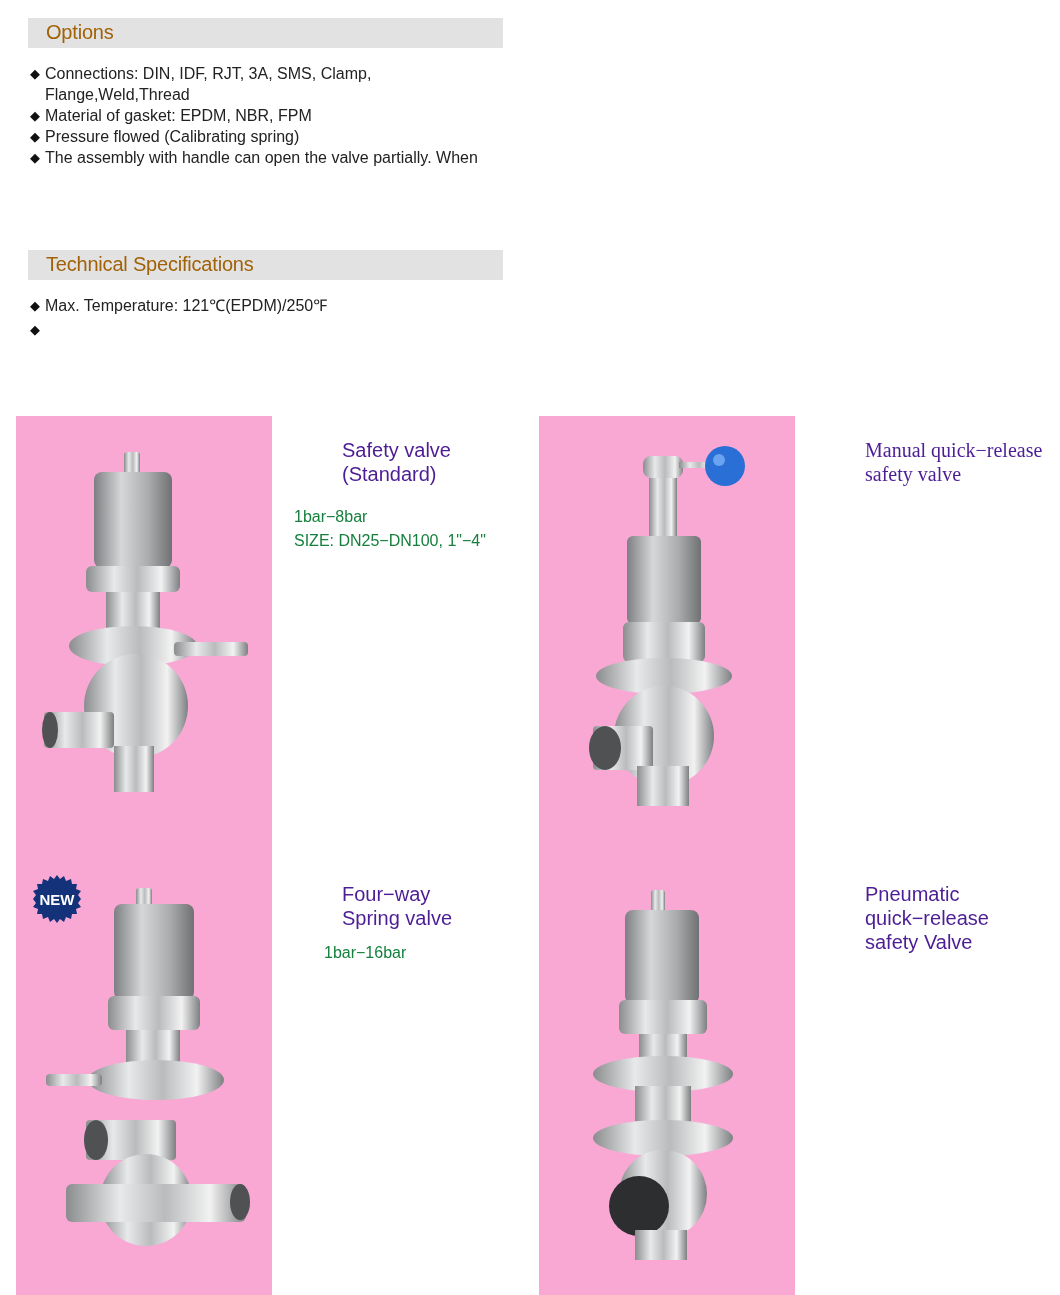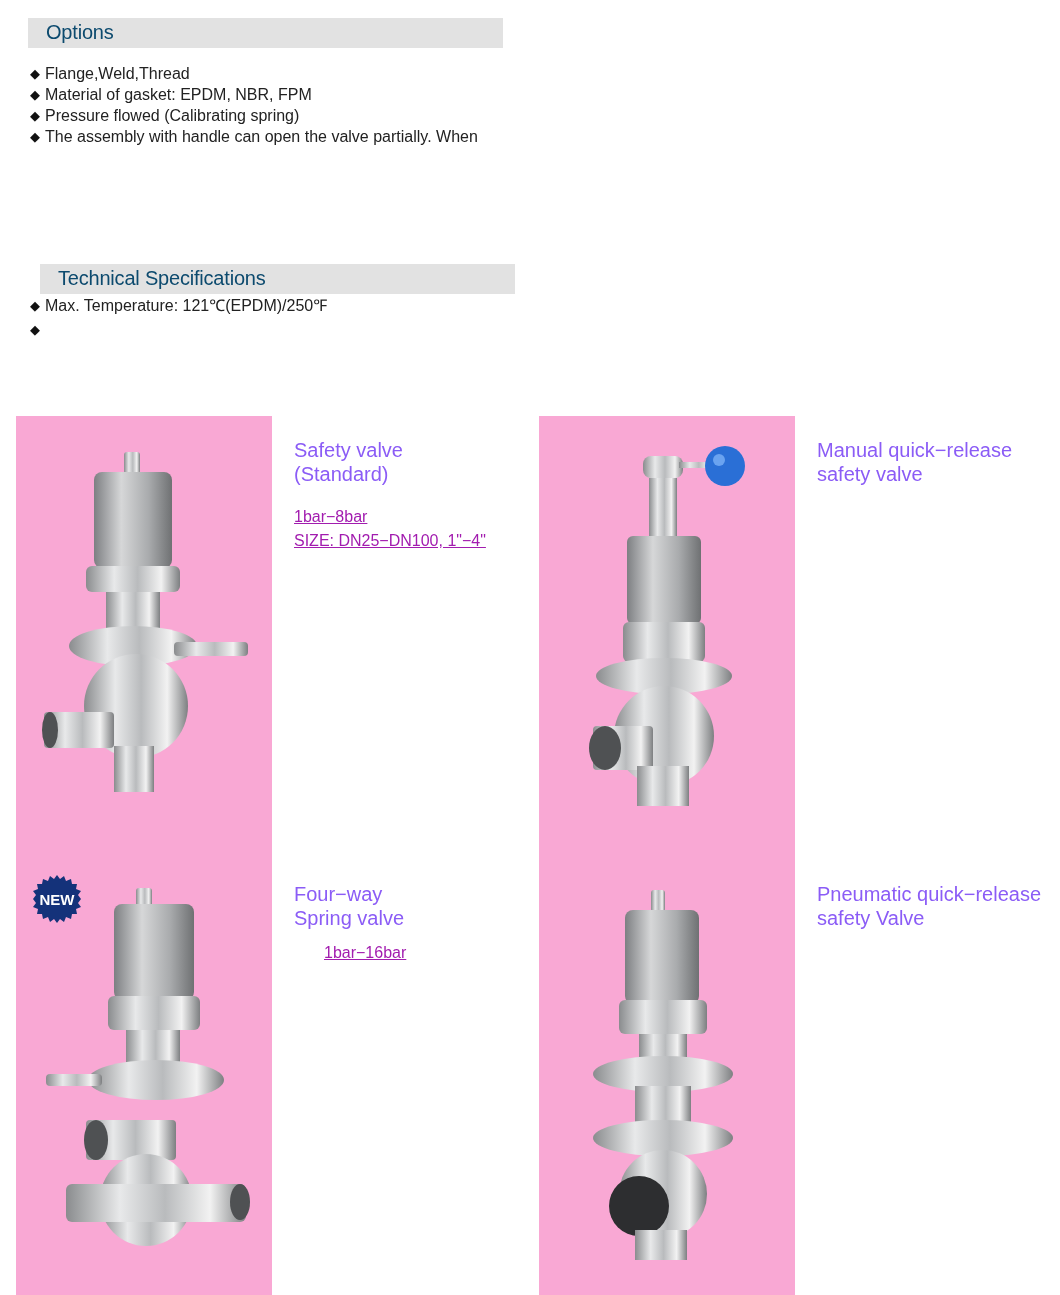--- a/index.html
+++ b/index.html
@@ -5,66 +5,67 @@
     * { box-sizing: border-box; margin: 0; padding: 0; }
     html, body { width: 1060px; height: 1295px; background: #ffffff; overflow: hidden; }
     body { position: relative; font-family: "Liberation Sans", sans-serif; color: #222; }
 
     .section-bar {
       position: absolute; left: 28px; width: 475px; height: 30px;
       background: #e2e2e2;
     }
     .section-bar .title {
       position: absolute; left: 18px; top: 3px;
-      font-size: 20px; color: #0c4a6e; letter-spacing: -0.2px;
+      font-size: 20px; color: #a16207; letter-spacing: -0.2px;
     }
     .bullets { position: absolute; left: 30px; width: 480px; font-size: 16px; line-height: 21px; color: #222; }
     .bullet { position: relative; padding-left: 15px; }
     .bullet .diamond {
       position: absolute; left: 0; top: 0; font-size: 13px; line-height: 21px; color: #111;
     }
     .spec-bullets { line-height: 24px; }
     .spec-bullets .bullet .diamond { line-height: 24px; }
 
     .photo {
       position: absolute; width: 256px; height: 460px; background: #f9a8d4; overflow: hidden;
     }
     .photo svg { position: absolute; left: 0; top: 0; }
 
     .prod-title {
-      position: absolute; font-size: 20px; line-height: 24px; color: #8b5cf6; white-space: pre-line;
+      position: absolute; font-size: 20px; line-height: 24px; color: #4c1d95; white-space: pre-line; margin-left: 48px;
     }
-    .prod-spec { position: absolute; font-size: 16px; line-height: 24px; color: #a21caf; text-decoration: underline; }
+    .prod-spec { position: absolute; font-size: 16px; line-height: 24px; color: #15803d; }
   </style>
 </head>
 <body>
 
 <div class="section-bar" style="top:18px;">
   <span class="title">Options</span>
 </div>
 <div class="bullets" style="top:63px;">
   <div class="bullet">
     <span class="diamond">◆</span>
+    <div>Connections: DIN, IDF, RJT, 3A, SMS, Clamp,</div>
     <div>Flange,Weld,Thread</div>
   </div>
   <div class="bullet">
     <span class="diamond">◆</span>
     <div>Material of gasket: EPDM, NBR, FPM</div>
   </div>
   <div class="bullet">
     <span class="diamond">◆</span>
     <div>Pressure flowed (Calibrating spring)</div>
   </div>
   <div class="bullet">
     <span class="diamond">◆</span>
     <div>The assembly with handle can open the valve partially. When</div>
   </div>
 </div>
 
-<div class="section-bar" style="top:264px;margin-left:12px;">
+<div class="section-bar" style="top:250px;">
   <span class="title">Technical Specifications</span>
 </div>
 <div class="bullets spec-bullets" style="top:294px;">
   <div class="bullet">
     <span class="diamond">◆</span>
     <div>Max. Temperature: 121℃(EPDM)/250℉</div>
   </div>
   <div class="bullet">
     <span class="diamond">◆</span>
   </div>
@@ -113,21 +114,21 @@
     <rect x="110" y="62" width="28" height="60" fill="url(#steel)"></rect>
     <rect x="88" y="120" width="74" height="88" rx="6" fill="url(#knurl)"></rect>
     <rect x="84" y="206" width="82" height="40" rx="6" fill="url(#steel)"></rect>
     <ellipse cx="125" cy="260" rx="68" ry="18" fill="url(#steel)"></ellipse>
     <circle cx="125" cy="320" r="50" fill="url(#steel)"></circle>
     <rect x="54" y="310" width="60" height="44" rx="4" fill="url(#steel)"></rect>
     <ellipse cx="66" cy="332" rx="16" ry="22" fill="#4f5153"></ellipse>
     <rect x="98" y="350" width="52" height="40" fill="url(#steel)"></rect>
   </svg>
 </div>
-<div class="prod-title" style="left:817px; top:438px;">Manual quick−release
+<div class="prod-title" style="left:817px; top:438px;font-family:Liberation Serif, serif;">Manual quick−release
 safety valve</div>
 
 <div class="photo" style="left:16px; top:860px;">
   <svg width="256" height="416" viewBox="0 0 256 416">
     <rect x="120" y="28" width="16" height="20" rx="3" fill="url(#steel)"></rect>
     <rect x="98" y="44" width="80" height="96" rx="8" fill="url(#knurl)"></rect>
     <rect x="92" y="136" width="92" height="34" rx="6" fill="url(#steel)"></rect>
     <rect x="110" y="170" width="54" height="40" fill="url(#steel)"></rect>
     <ellipse cx="140" cy="220" rx="68" ry="20" fill="url(#steel)"></ellipse>
     <rect x="30" y="214" width="56" height="12" rx="4" fill="url(#steel)"></rect>

